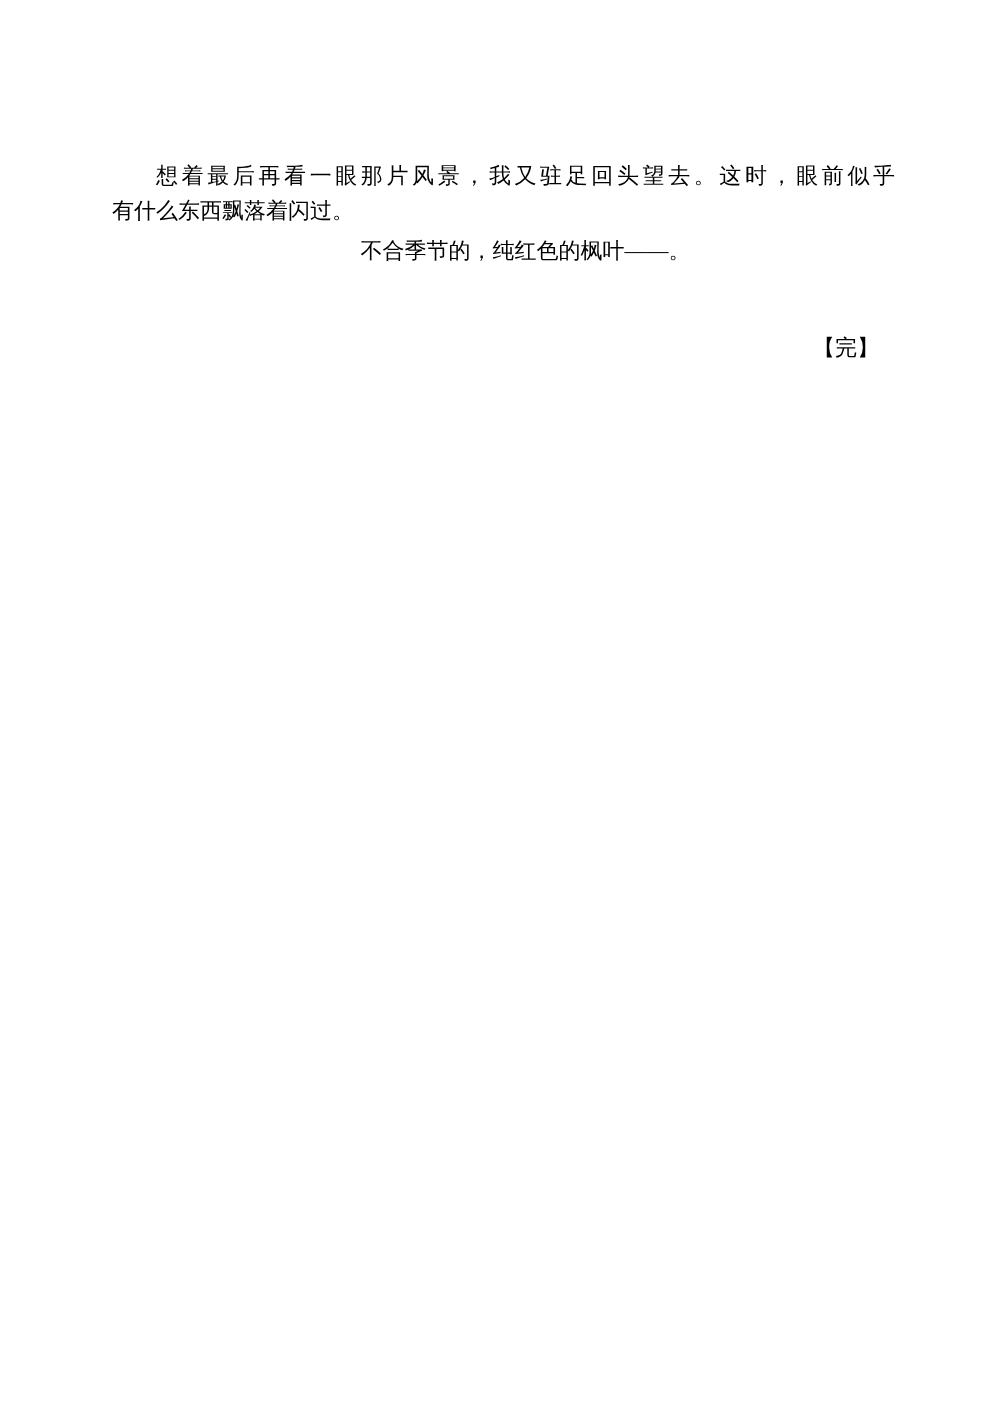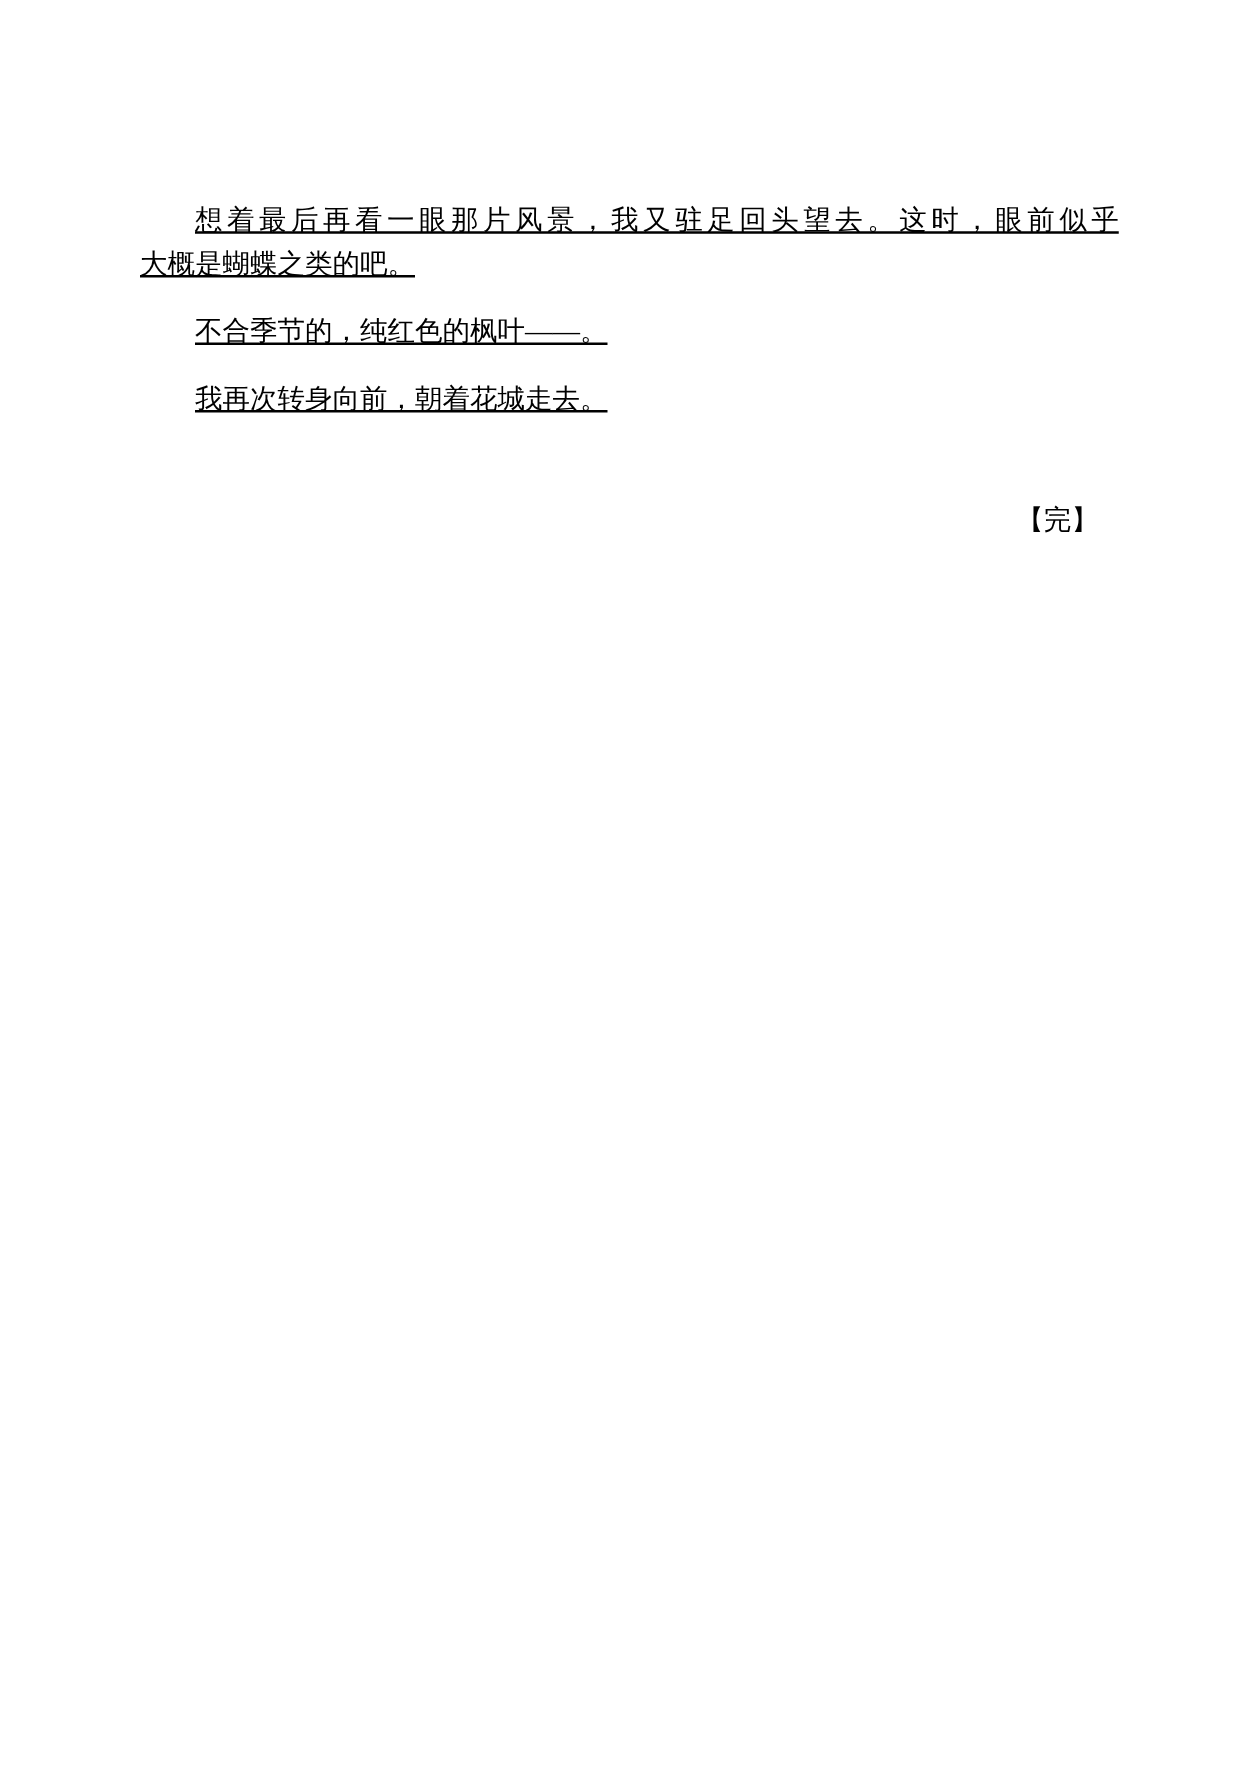--- a/index.html
+++ b/index.html
@@ -20,25 +20,25 @@
     left: 112px;
     top: 158px;
     width: 783px;
     font-size: 22px;
     line-height: 35px;
   }
   .para {
     margin: 0;
   }
   .para + .para {
-    margin-top: 19px;
+    margin-top: 5px;
+    text-align: center;
   }
   .line {
     display: block;
-    text-decoration: underline;
   }
   .first-line {
     text-indent: 2em;
   }
   .justify-full {
     text-align: justify;
     text-align-last: justify;
   }
   .end-mark {
     margin-top: 62px;
@@ -46,27 +46,24 @@
     padding-right: 16px;
   }
 </style>
 </head>
 <body>
 
 <div class="doc">
 
   <div class="para">
     <span class="line first-line justify-full">想着最后再看一眼那片风景，我又驻足回头望去。这时，眼前似乎</span>
-    <span class="line">大概是蝴蝶之类的吧。</span>
+    <span class="line">有什么东西飘落着闪过。</span>
   </div>
 
   <div class="para">
     <span class="line first-line">不合季节的，纯红色的枫叶——。</span>
   </div>
 
 
-  <div class="para">
-    <span class="line first-line">我再次转身向前，朝着花城走去。</span>
-  </div>
 
   <div class="end-mark">【完】</div>
 
 </div>
 
 </body></html>

